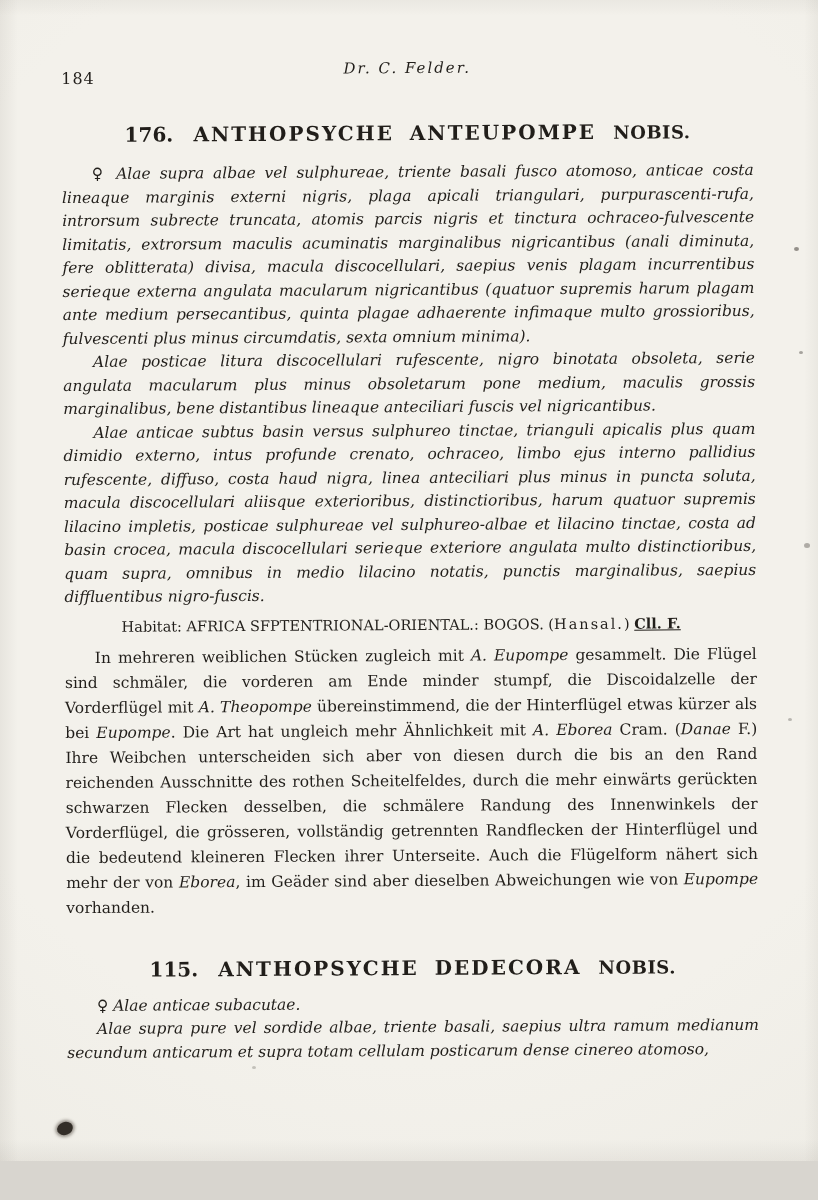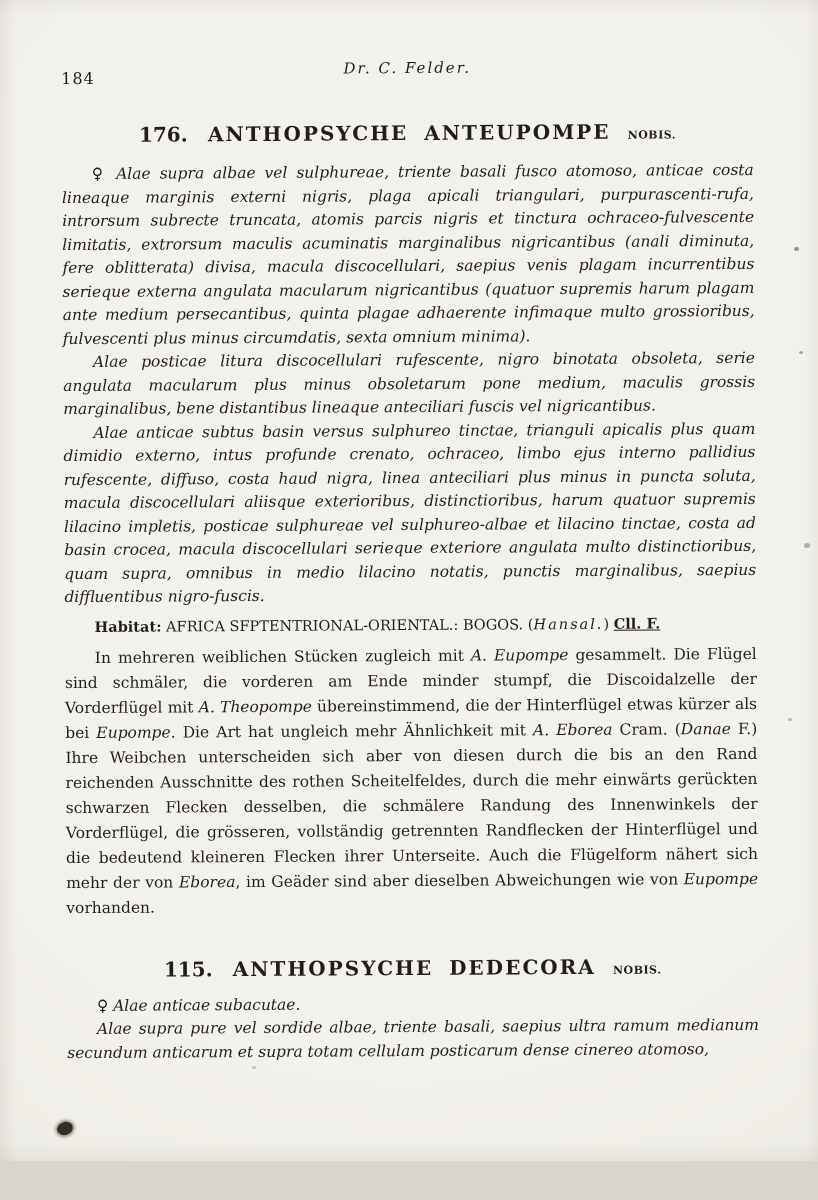--- a/index.html
+++ b/index.html
@@ -30,21 +30,21 @@
   .page-num {
     position: absolute; left: 0; top: 9px;
     font-size: 16px; letter-spacing: 1px;
   }
   .running-head { font-style: italic; font-size: 15px; letter-spacing: 2px; }
 
   .species-heading { margin: 22px 0 13px; text-align: center; font-weight: bold; }
   .species-heading.h2 { margin: 26px 0 10px; }
   .sec-num  { font-size: 20px; margin-right: 9px; }
   .sec-title { font-size: 20px; letter-spacing: 2px; word-spacing: 7px; }
-  .sec-attr { font-size: 11px; letter-spacing: .5px; margin-left: 6px; }
+  .sec-attr { font-size: 18px; letter-spacing: .5px; margin-left: 6px; }
 
   p { margin: 0; }
   .latin {
     font-style: italic;
     font-size: 15.5px; line-height: 23.5px;
     text-align: justify; text-indent: 30px;
   }
   .habitat {
     font-size: 14.5px; line-height: 22px;
     text-indent: 30px; margin-top: 6px;
@@ -83,21 +83,21 @@
     <h1 class="species-heading">
       <span class="sec-num">176.</span>
       <span class="sec-title">ANTHOPSYCHE ANTEUPOMPE</span>
       <span class="sec-attr">NOBIS.</span>
     </h1>
 
     <p class="latin">♀ Alae supra albae vel sulphureae, triente basali fusco atomoso, anticae costa lineaque marginis externi nigris, plaga apicali triangulari, purpurascenti-rufa, introrsum subrecte truncata, atomis parcis nigris et tinctura ochraceo-fulvescente limitatis, extrorsum maculis acuminatis marginalibus nigricantibus (anali diminuta, fere oblitterata) divisa, macula discocellulari, saepius venis plagam incurrentibus serieque externa angulata macularum nigricantibus (quatuor supremis harum plagam ante medium persecantibus, quinta plagae adhaerente infimaque multo grossioribus, fulvescenti plus minus circumdatis, sexta omnium minima).</p>
     <p class="latin">Alae posticae litura discocellulari rufescente, nigro binotata obsoleta, serie angulata macularum plus minus obsoletarum pone medium, maculis grossis marginalibus, bene distantibus lineaque anteciliari fuscis vel nigricantibus.</p>
     <p class="latin">Alae anticae subtus basin versus sulphureo tinctae, trianguli apicalis plus quam dimidio externo, intus profunde crenato, ochraceo, limbo ejus interno pallidius rufescente, diffuso, costa haud nigra, linea anteciliari plus minus in puncta soluta, macula discocellulari aliisque exterioribus, distinctioribus, harum quatuor supremis lilacino impletis, posticae sulphureae vel sulphureo-albae et lilacino tinctae, costa ad basin crocea, macula discocellulari serieque exteriore angulata multo distinctioribus, quam supra, omnibus in medio lilacino notatis, punctis marginalibus, saepius diffluentibus nigro-fuscis.</p>
 
-    <p class="habitat"><span style="font-weight: bold;">Habitat:</span><span> AFRICA SFPTENTRIONAL-ORIENTAL.: BOGOS. (</span><span style="letter-spacing: 2px; font-style: italic;">Hansal.</span><span>) </span><span style="font-weight: bold; text-decoration: underline;">Cll. F.</span></p>
+    <p class="habitat"><span style="font-weight: normal; margin-left: 27px;">Habitat:</span><span> AFRICA SFPTENTRIONAL-ORIENTAL.: BOGOS. (</span><span style="letter-spacing: 2px;">Hansal.</span><span>) </span><span style="font-weight: bold; text-decoration: underline;">Cll. F.</span></p>
 
     <p class="german"><span>In mehreren weiblichen Stücken zugleich mit </span><span style="font-style: italic;">A. Eupompe</span><span> gesammelt. Die Flügel sind schmäler, die vorderen am Ende minder stumpf, die Discoidalzelle der Vorderflügel mit </span><span style="font-style: italic;">A. Theopompe</span><span> übereinstimmend, die der Hinterflügel etwas kürzer als bei </span><span style="font-style: italic;">Eupompe</span><span>. Die Art hat ungleich mehr Ähnlichkeit mit </span><span style="font-style: italic;">A. Eborea</span><span> Cram. (</span><span style="font-style: italic;">Danae</span><span> F.) Ihre Weibchen unterscheiden sich aber von diesen durch die bis an den Rand reichenden Ausschnitte des rothen Scheitelfeldes, durch die mehr einwärts gerückten schwarzen Flecken desselben, die schmälere Randung des Innenwinkels der Vorderflügel, die grösseren, vollständig getrennten Randflecken der Hinterflügel und die bedeutend kleineren Flecken ihrer Unterseite. Auch die Flügelform nähert sich mehr der von </span><span style="font-style: italic;">Eborea</span><span>, im Geäder sind aber dieselben Abweichungen wie von </span><span style="font-style: italic;">Eupompe</span><span> vorhanden.</span></p>
 
     <h1 class="species-heading h2">
       <span class="sec-num">115.</span>
       <span class="sec-title">ANTHOPSYCHE DEDECORA</span>
       <span class="sec-attr">NOBIS.</span>
     </h1>
 
     <p class="latin">♀ Alae anticae subacutae.</p>

